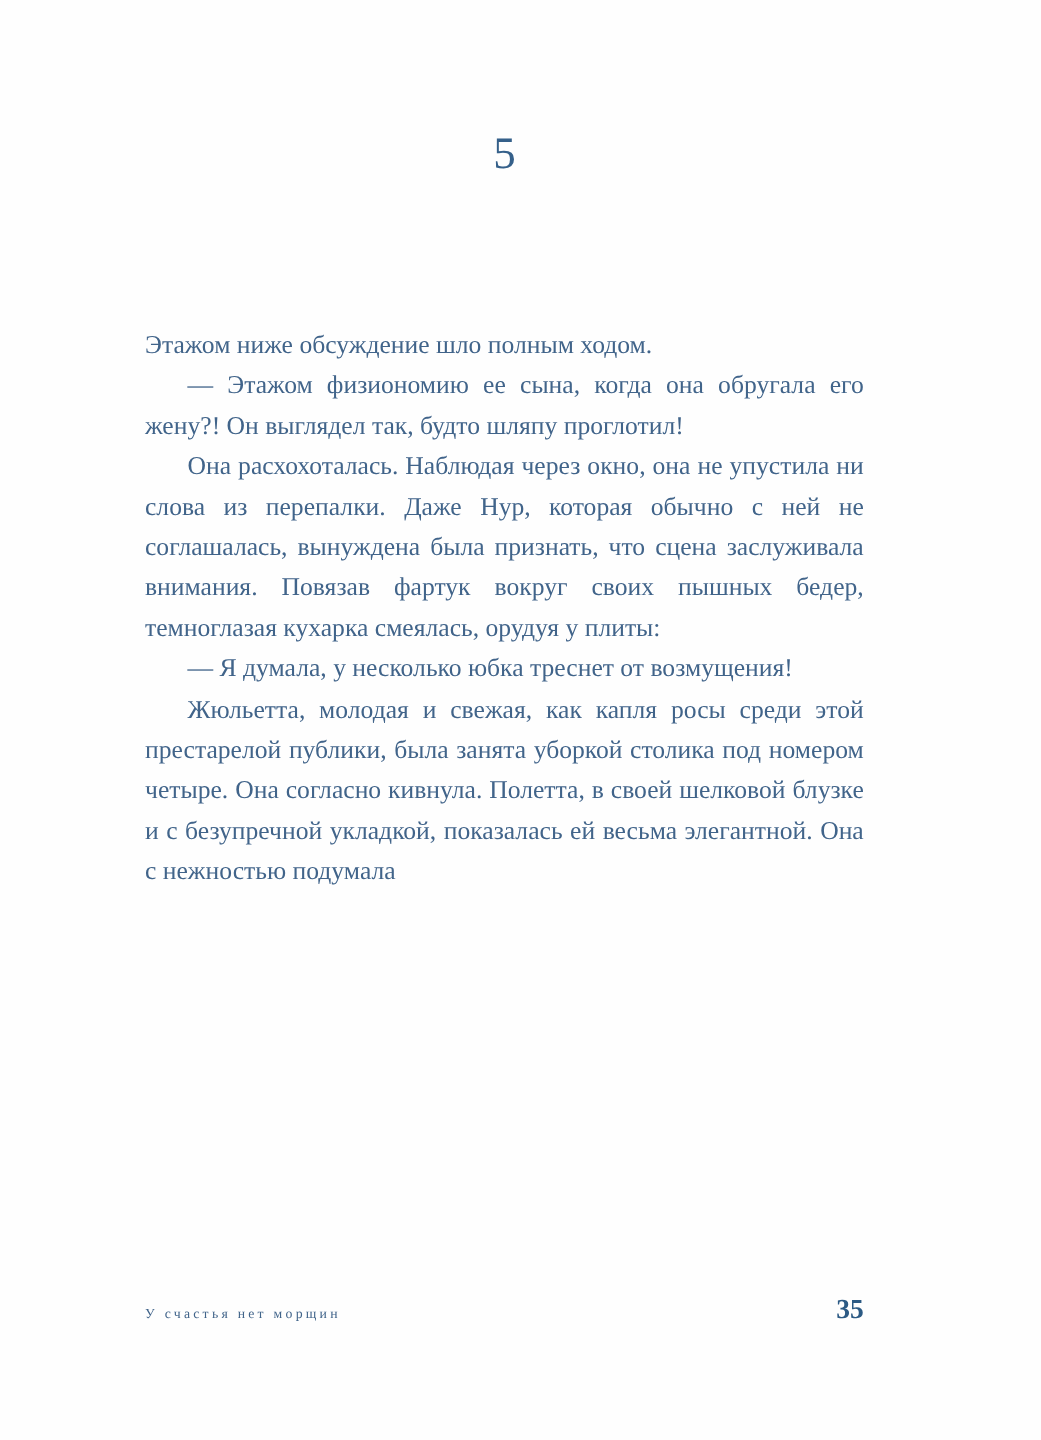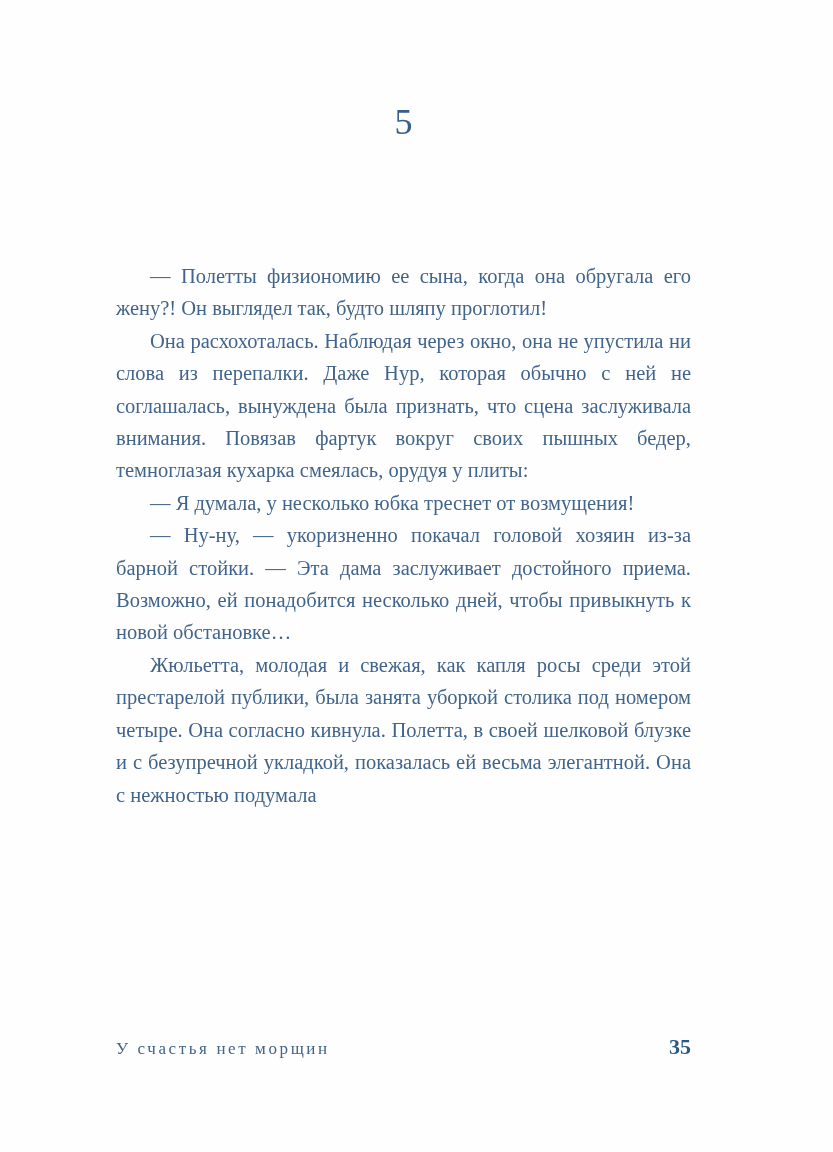--- a/index.html
+++ b/index.html
@@ -49,41 +49,41 @@
   .footer {
     position: absolute;
     left: 116px;
     width: 575px;
     bottom: 92px;
     display: flex;
     justify-content: space-between;
     align-items: baseline;
   }
   .running-title {
-    font-size: 17px;
+    font-size: 11px;
     letter-spacing: 2.6px;
     color: #41648a;
   }
   .page-number {
     font-size: 22px;
     font-weight: bold;
     color: #2c5a84;
   }
 </style>
 </head>
 <body>
 
 <div class="page">
   <div class="content">
     <div class="chapter-number">5</div>
     <div class="text-block">
-      <p>— Полетты физиономию ее сына, когда она обругала его жену?! Он выглядел так, будто шляпу проглотил!</p>
+      <p class="no-indent">Этажом ниже обсуждение шло полным ходом.</p>
+      <p>— Этажом физиономию ее сына, когда она обругала его жену?! Он выглядел так, будто шляпу проглотил!</p>
       <p>Она расхохоталась. Наблюдая через окно, она не упу­стила ни слова из перепалки. Даже Нур, которая обычно с ней не соглашалась, вынуждена была признать, что сцена заслуживала внимания. Повязав фартук вокруг своих пышных бедер, темноглазая кухарка смеялась, ору­дуя у плиты:</p>
       <p>— Я думала, у несколько юбка треснет от возмущения!</p>
-      <p>— Ну-ну, — укоризненно покачал головой хозяин из-за барной стойки. — Эта дама заслуживает достой­ного приема. Возможно, ей понадобится несколько дней, чтобы привыкнуть к новой обстановке…</p>
       <p>Жюльетта, молодая и свежая, как капля росы среди этой престарелой публики, была занята уборкой столика под номером четыре. Она согласно кивнула. Полетта, в своей шелковой блузке и с безупречной укладкой, пока­залась ей весьма элегантной. Она с нежностью подумала</p>
     </div>
   </div>
   <div class="footer">
     <span class="running-title">У счастья нет морщин</span>
     <span class="page-number">35</span>
   </div>
 </div>
 
 </body></html>

